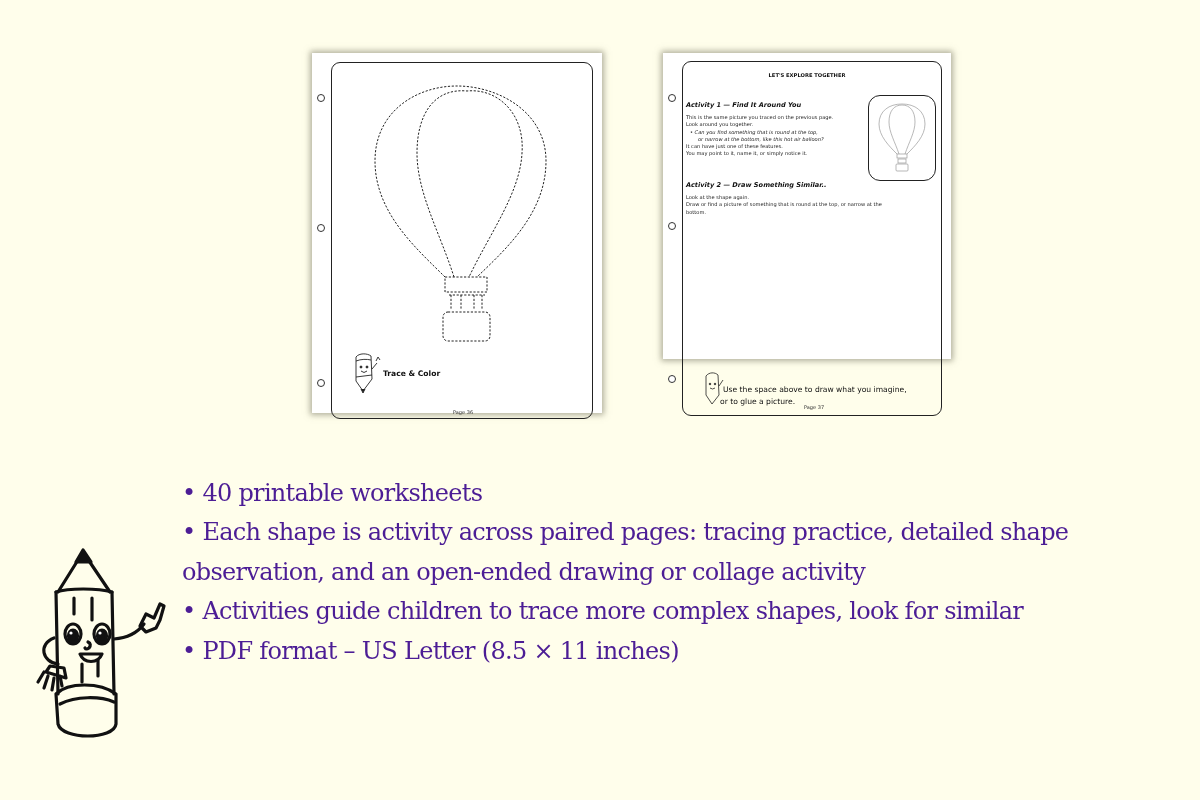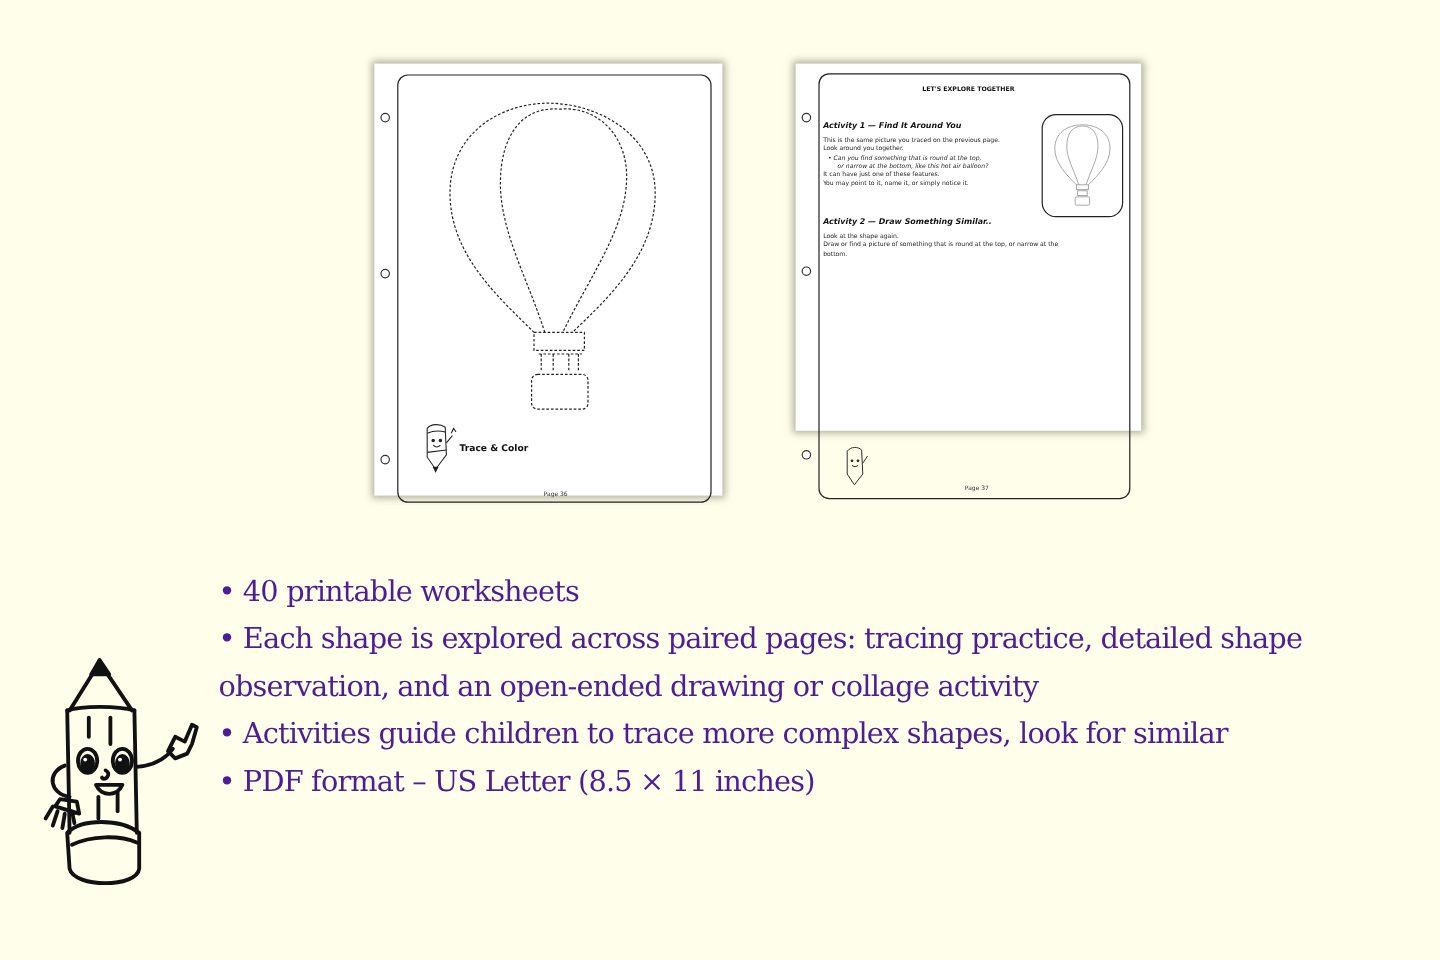--- a/index.html
+++ b/index.html
@@ -132,20 +132,24 @@
 
   <svg style="position:absolute;left:40px;top:318px;" width="24" height="36" viewBox="0 0 24 36">
     <g fill="none" stroke="#222" stroke-width="0.8">
       <path d="M3,5 C6,1 12,1 15,4 L16,24 L9,33 L3,24 Z"></path>
       <circle cx="7" cy="13" r="0.8" fill="#222"></circle>
       <circle cx="12" cy="13" r="0.8" fill="#222"></circle>
       <path d="M7,17 Q9.5,19 12,17"></path>
       <path d="M16,15 L20,9"></path>
     </g>
   </svg>
+  <div class="draw-label comic">
+    <div>Use the space above to draw what you imagine,</div>
+    <div style="margin-left:-3px;">or to glue a picture.</div>
+  </div>
   <div class="pagenum" style="left:141px;top:351px;">Page 37</div>
 </div>
 
 <svg id="mascot" width="142" height="200" viewBox="0 0 142 200">
   <g fill="none" stroke="#111" stroke-width="3.2" stroke-linejoin="round" stroke-linecap="round">
 
     <path d="M30,48 L55,8 L82,48"></path>
     <path d="M48,18 L55,6 L63,18 Z" fill="#111"></path>
     <path d="M28,48 C40,44 70,44 84,48"></path>
     <path d="M28,48 L30,150"></path>
@@ -172,17 +176,17 @@
     <path d="M86,95 C100,94 110,88 116,80"></path>
     <path d="M112,82 L118,70 L126,74 L132,60 L136,62 L132,76 L128,84 L118,88 Z"></path>
 
     <path d="M30,120 C14,118 10,100 26,94"></path>
     <path d="M16,128 L10,138 M20,132 L16,144 M26,134 L24,146 M32,132 L34,142 M22,122 L36,124 L38,134 L18,128 Z"></path>
   </g>
 </svg>
 
 <div id="bullets">
   <div class="bl">• 40 printable worksheets</div>
-  <div class="bl">• Each shape is explored across paired pages: tracing practice, detailed shape</div>
+  <div class="bl">• Each shape is activity across paired pages: tracing practice, detailed shape</div>
   <div class="bl">observation, and an open-ended drawing or collage activity</div>
   <div class="bl">• Activities guide children to trace more complex shapes, look for similar</div>
   <div class="bl">• PDF format – US Letter (8.5 × 11 inches)</div>
 </div>
 
 </body></html>

